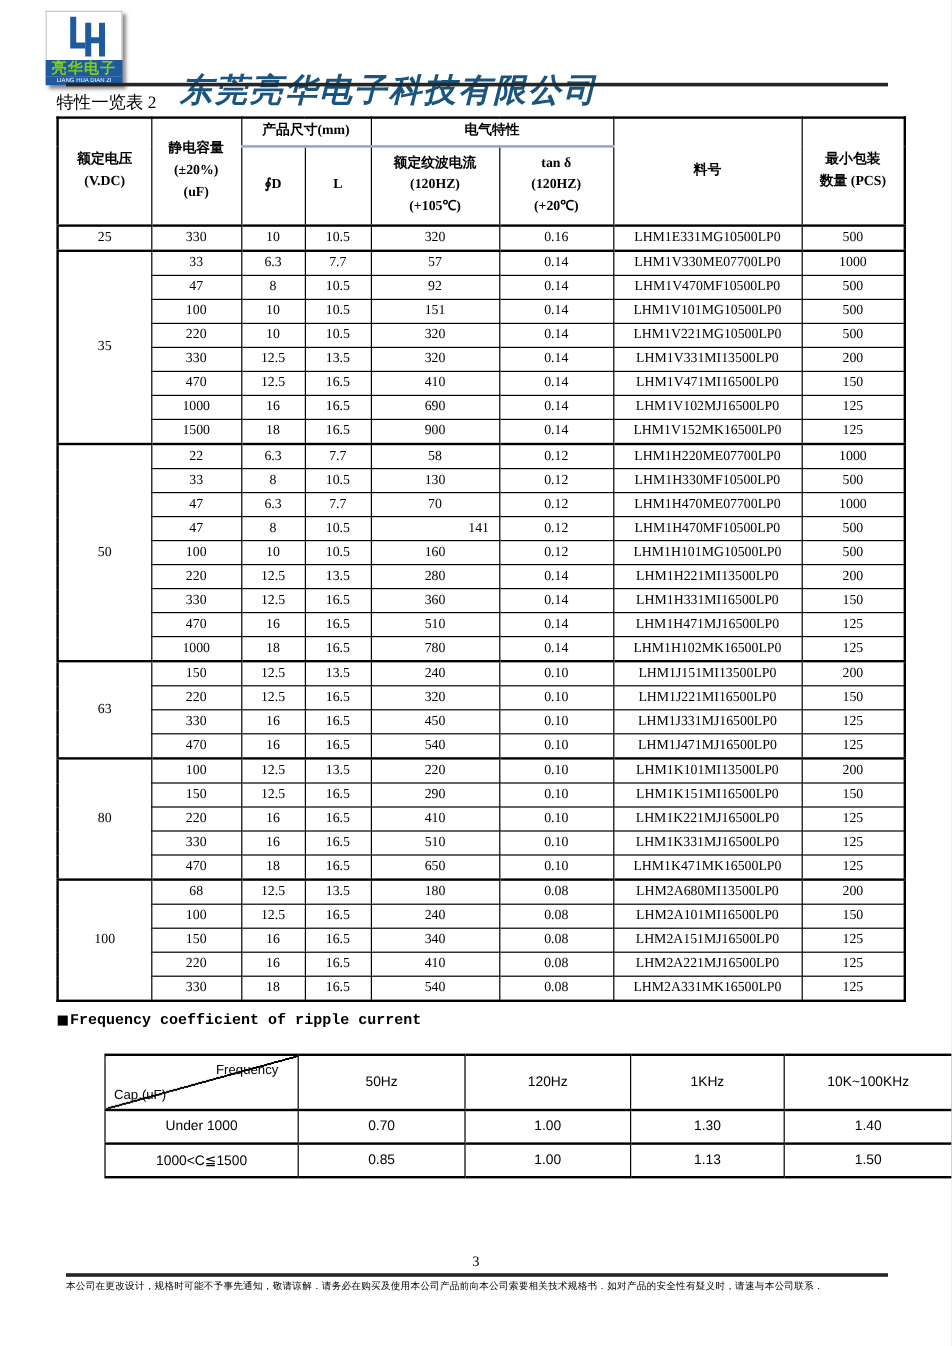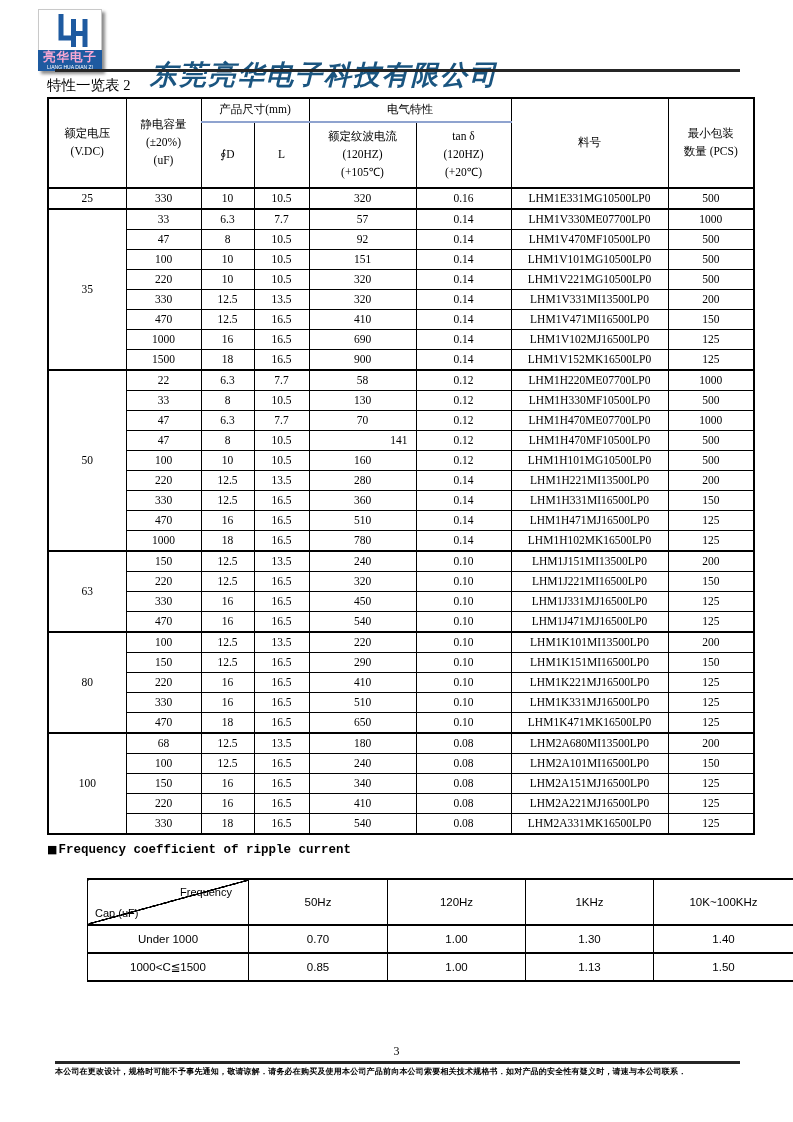--- a/index.html
+++ b/index.html
@@ -3,37 +3,37 @@
 <meta charset="utf-8">
 <style>
   html,body{margin:0;padding:0;background:#e8e8e8;}
   .page{
     position:relative;width:793px;height:1122px;background:#ffffff;
     font-family:"Liberation Serif",serif;color:#000;overflow:hidden;margin:0 auto;
   }
   
   .logo{position:absolute;left:38px;top:9px;width:64px;box-shadow:3px 3px 3px rgba(0,0,0,.45);}
   .logo-square{width:62px;height:40px;background:#fff;border:1px solid #c9c9c9;border-bottom:none;display:flex;align-items:center;justify-content:center;}
-  .logo-cn{background:#1e5aa0;color:#f9a8d4;font-weight:bold;font-size:12.5px;line-height:14px;text-align:center;letter-spacing:1px;font-family:Liberation Sans, sans-serif;}
+  .logo-cn{background:#1e5aa0;color:#84cc16;font-weight:bold;font-size:12.5px;line-height:14px;text-align:center;letter-spacing:1px;font-family:Liberation Sans, sans-serif;}
   .logo-py{background:#1e5aa0;color:#fff;font-size:5px;line-height:7px;text-align:center;font-family:"Liberation Sans",sans-serif;}
   .company-name{
     position:absolute;left:150px;top:27px;font-size:27px;font-weight:bold;font-style:italic;
     color:#1a5580;letter-spacing:2px;font-family:"Liberation Serif",serif;
   }
   .header-rule{position:absolute;left:55px;top:69px;width:685px;height:0;border-top:3px solid #262626;}
   .page-title{position:absolute;left:47px;top:76px;font-size:14.5px;text-align:center;}
 
   
   table{border-collapse:collapse;table-layout:fixed;}
   .spec-table{position:absolute;left:47px;top:97px;width:706px;border:2px solid #000;}
   .spec-table th,.spec-table td{
     border:1px solid #000;text-align:center;vertical-align:middle;padding:0;
     font-size:11.5px;line-height:1.3;
   }
-  .spec-table th{font-weight:normal;white-space:pre-line;line-height:1.55;}
+  .spec-table th{font-weight:bold;white-space:pre-line;line-height:1.55;}
   .spec-table thead tr.h1 th{height:22px;}
   .spec-table thead tr.h2 th{height:64px;}
   .spec-table th.grp{border-bottom:2px solid #8fa3cf;}
   .spec-table tbody td{height:19px;}
   .spec-table tbody tr.group-start td{border-top:2px solid #000;text-align:center;}
   .spec-table td.align-right{text-align:right;padding-right:8px;}
 
   
   .freq-title{position:absolute;left:47px;top:843px;font-size:12.5px;font-weight:bold;font-family:"Liberation Mono",monospace;text-align:center;}
   .freq-title .sq{font-family:"DejaVu Sans",sans-serif;font-size:11px;margin-right:1px;}
@@ -44,21 +44,21 @@
   .freq-table td.corner{
     position:relative;
     background:linear-gradient(to bottom right,transparent calc(50% - 0.8px),#000 calc(50% - 0.8px),#000 calc(50% + 0.8px),transparent calc(50% + 0.8px));
   }
   .corner-top{position:absolute;top:6px;right:16px;font-size:11px;}
   .corner-bottom{position:absolute;bottom:5px;left:7px;font-size:11px;}
 
   
   .page-number{position:absolute;left:0;top:1044px;width:793px;text-align:center;font-size:12px;}
   .footer-rule{position:absolute;left:55px;top:1061px;width:685px;height:0;border-top:3px solid #262626;}
-  .footer-note{position:absolute;left:55px;top:1066px;width:690px;font-size:8px;font-weight:bold;letter-spacing:.2px;}
+  .footer-note{position:absolute;left:55px;top:1066px;width:690px;font-size:8px;font-weight:normal;letter-spacing:.2px;}
 </style>
 </head>
 <body>
 
 <div class="page">
 
   <div class="logo">
     <div class="logo-square">
       <svg width="52" height="36" viewBox="0 0 52 36">
         <path d="M17 2 V26 H27" stroke="#1e5aa0" stroke-width="5" fill="none"></path>

